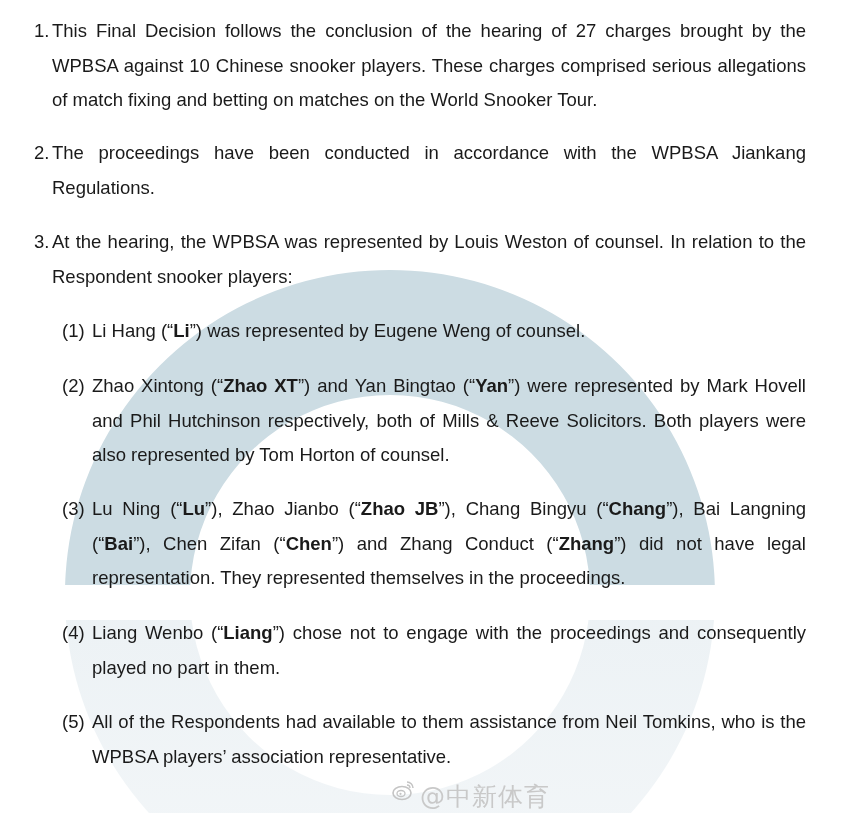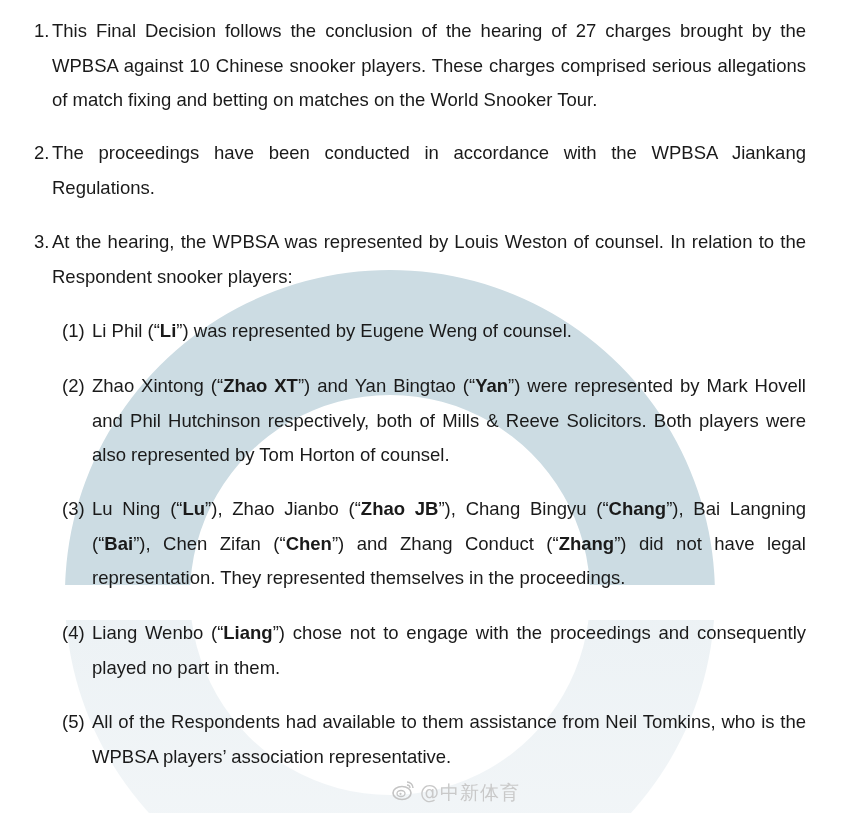--- a/index.html
+++ b/index.html
@@ -11,21 +11,21 @@
     }
     .watermark { position: absolute; left: 0; top: 0; width: 862px; height: 813px; z-index: 0; }
     .doc { position: absolute; left: 0; top: 0; width: 862px; height: 813px; z-index: 1; }
     .para { position: absolute; left: 34px; width: 772px; font-size: 18.5px; line-height: 34.5px; }
     .para .num { position: absolute; left: 0; top: 0; width: 28px; }
     .para .body { margin-left: 18px; text-align: justify; text-align-last: left; }
     .sub { position: absolute; left: 62px; width: 744px; font-size: 18.5px; line-height: 34.5px; }
     .sub .num { position: absolute; left: 0; top: 0; }
     .sub .body { margin-left: 30px; text-align: justify; text-align-last: left; }
     b { font-weight: bold; }
-    .wm-text { position: absolute; left: 420px; top: 780px; font-size: 19px; color: #c9c9c9; letter-spacing: 1px; z-index: 2; font-family: "DejaVu Sans", sans-serif; }
+    .wm-text { position: absolute; left: 420px; top: 780px; font-size: 25px; color: #c9c9c9; letter-spacing: 1px; z-index: 2; font-family: "DejaVu Sans", sans-serif; }
     .wm-logo { position: absolute; left: 392px; top: 779px; width: 24px; height: 22px; z-index: 2; }
   </style>
 </head>
 <body>
 
 <svg class="watermark" viewBox="0 0 862 813" xmlns="http://www.w3.org/2000/svg">
   <defs>
     <clipPath id="upper">
       <rect x="0" y="0" width="862" height="585"></rect>
     </clipPath>
@@ -57,21 +57,21 @@
     <div class="body">The proceedings have been conducted in accordance with the WPBSA Jiankang Regulations.</div>
   </div>
 
   <div class="para" style="top: 225px;">
     <span class="num">3.</span>
     <div class="body">At the hearing, the WPBSA was represented by Louis Weston of counsel. In relation to the Respondent snooker players:</div>
   </div>
 
   <div class="sub" style="top: 314px;">
     <span class="num">(1)</span>
-    <div class="body"><span>Li Phil (“</span><b>Li</b><span>”) was represented by Eugene Weng of counsel.</span></div>
+    <div class="body"><span>Li Hang (“</span><b>Li</b><span>”) was represented by Eugene Weng of counsel.</span></div>
   </div>
 
   <div class="sub" style="top: 369px;">
     <span class="num">(2)</span>
     <div class="body"><span>Zhao Xintong (“</span><b>Zhao XT</b><span>”) and Yan Bingtao (“</span><b>Yan</b><span>”) were represented by Mark Hovell and Phil Hutchinson respectively, both of Mills &amp; Reeve Solicitors. Both players were also represented by Tom Horton of counsel.</span></div>
   </div>
 
   <div class="sub" style="top: 492px;">
     <span class="num">(3)</span>
     <div class="body"><span>Lu Ning (“</span><b>Lu</b><span>”), Zhao Jianbo (“</span><b>Zhao JB</b><span>”), Chang Bingyu (“</span><b>Chang</b><span>”), Bai Langning (“</span><b>Bai</b><span>”), Chen Zifan (“</span><b>Chen</b><span>”) and Zhang Conduct (“</span><b>Zhang</b><span>”) did not have legal representation. They represented themselves in the proceedings.</span></div>

